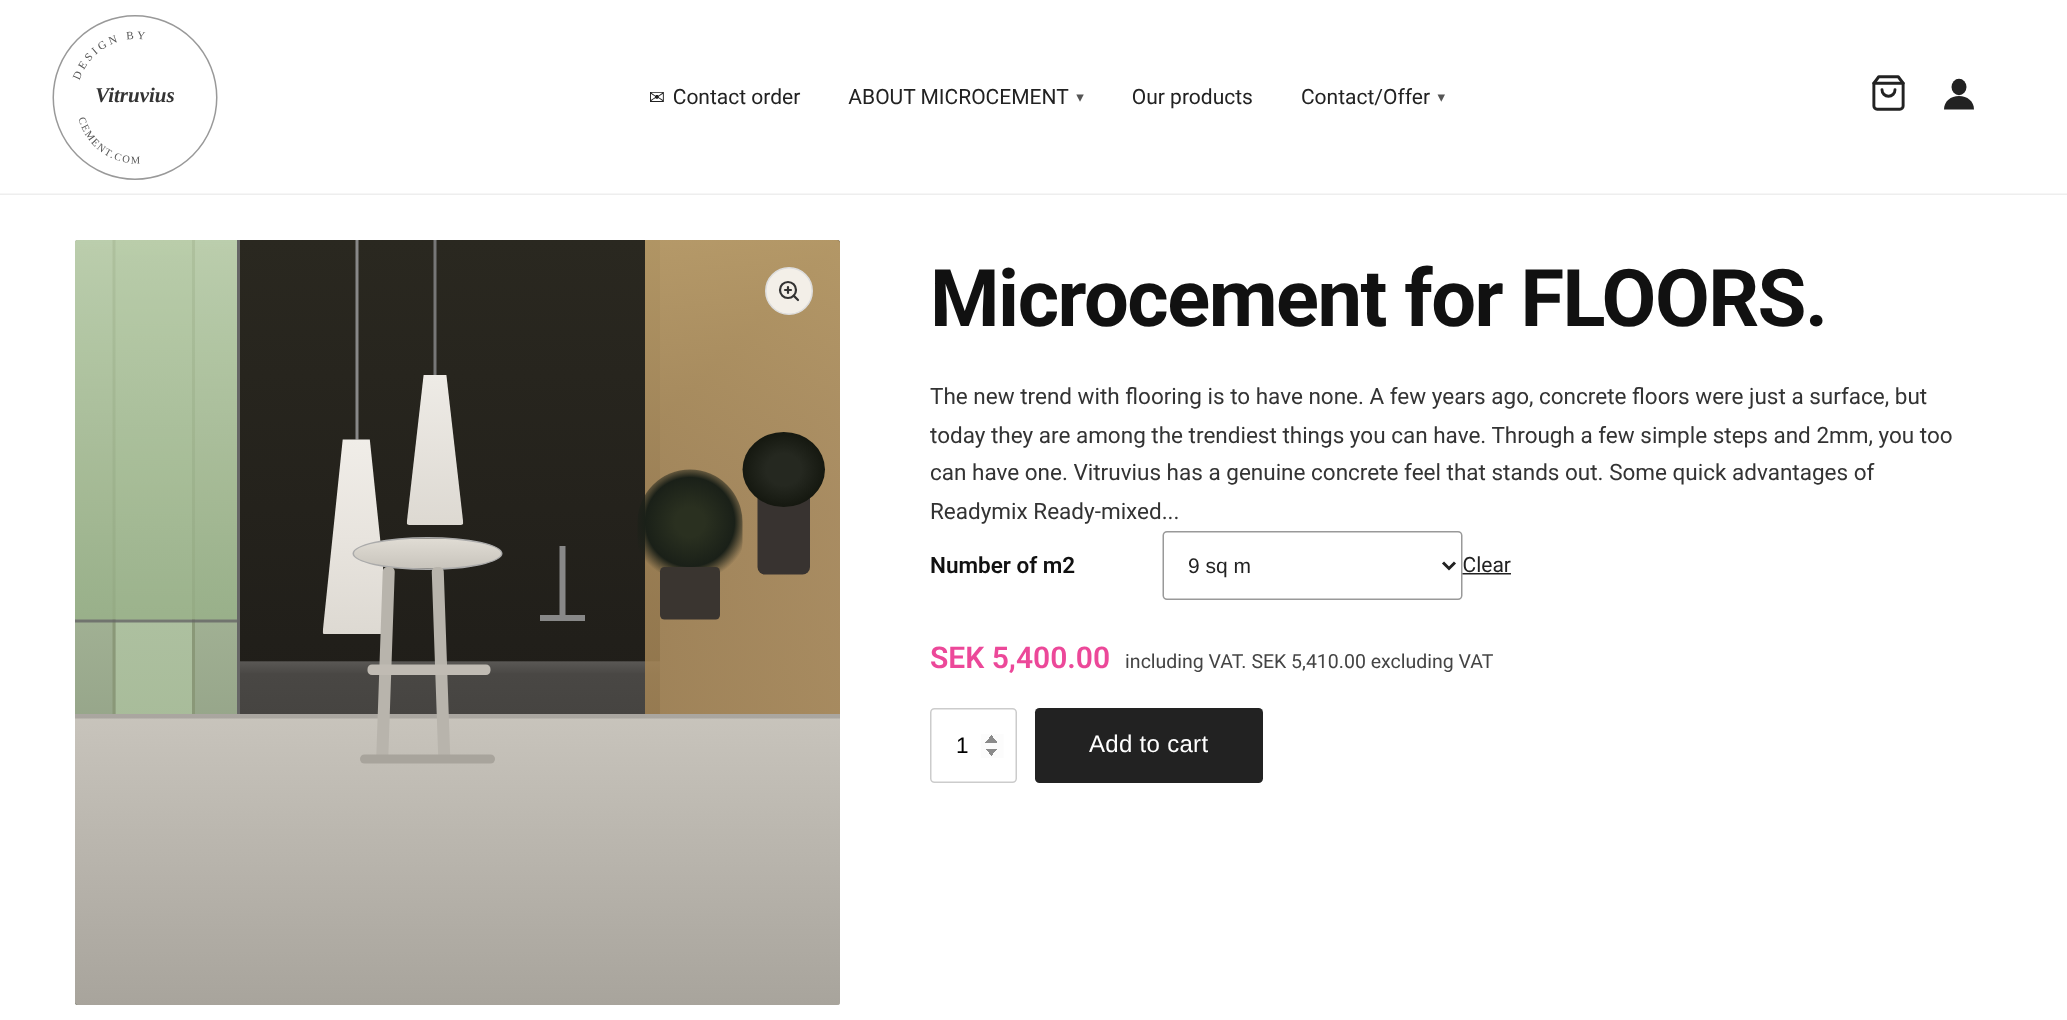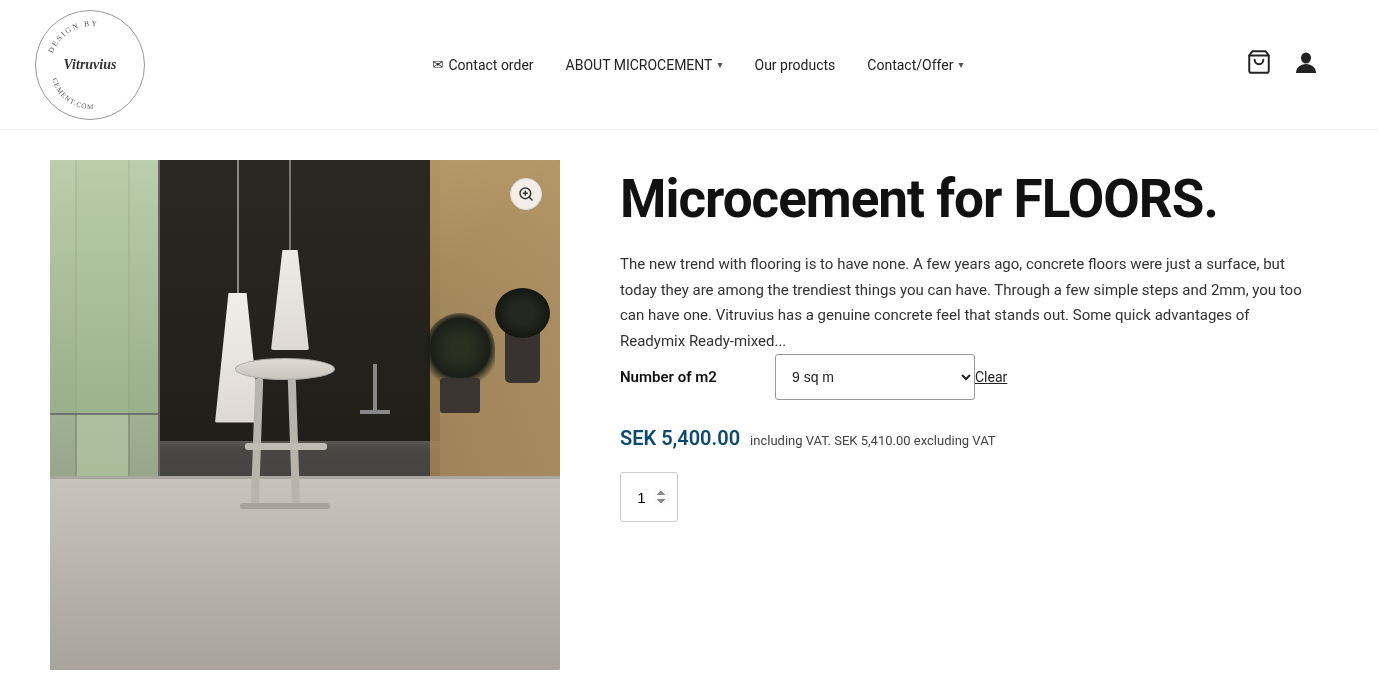--- a/index.html
+++ b/index.html
@@ -308,21 +308,21 @@
     .price-row {
       margin: 26px 0 22px 0;
       display: flex;
       align-items: baseline;
       gap: 10px;
       flex-wrap: wrap;
     }
     .price-main {
       font-size: 20px;
       font-weight: 600;
-      color: #0c4a6e;
+      color: #ec4899;
     }
     .price-vat {
       font-size: 13px;
       color: #444;
     }
 
     
     .cart-row {
       display: flex;
       align-items: center;
@@ -513,15 +513,16 @@
       <span class="price-vat">
         <span>including VAT.</span>
         <span>SEK 5,410.00 excluding VAT</span>
       </span>
     </div>
 
     <div class="cart-row">
       <div class="stepper-wrap">
         <input type="number" value="1" min="1" style="width: 40px; border: none; outline: none; text-align: center; font-size: 15px;">
       </div>
+      <button class="add-to-cart-btn">Add to cart</button>
     </div>
   </div>
 </main>
 
 </body></html>

